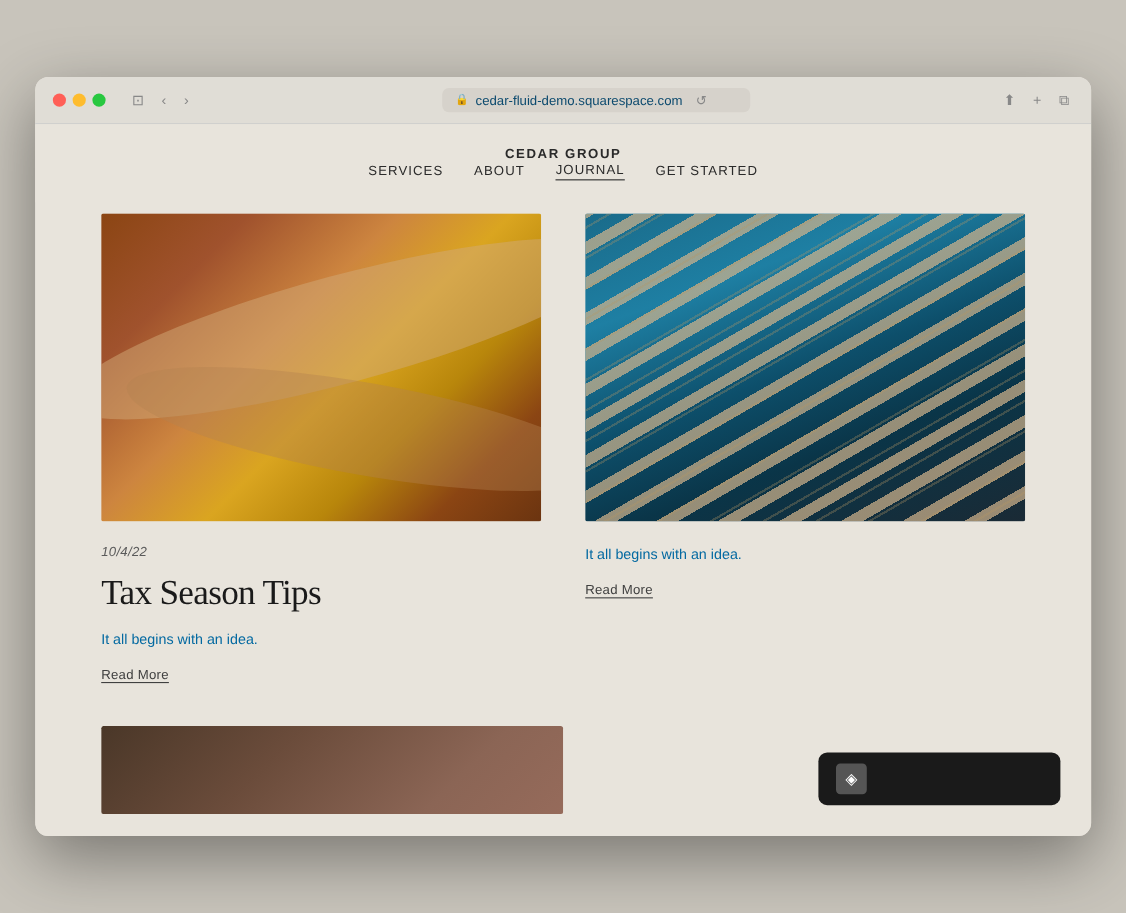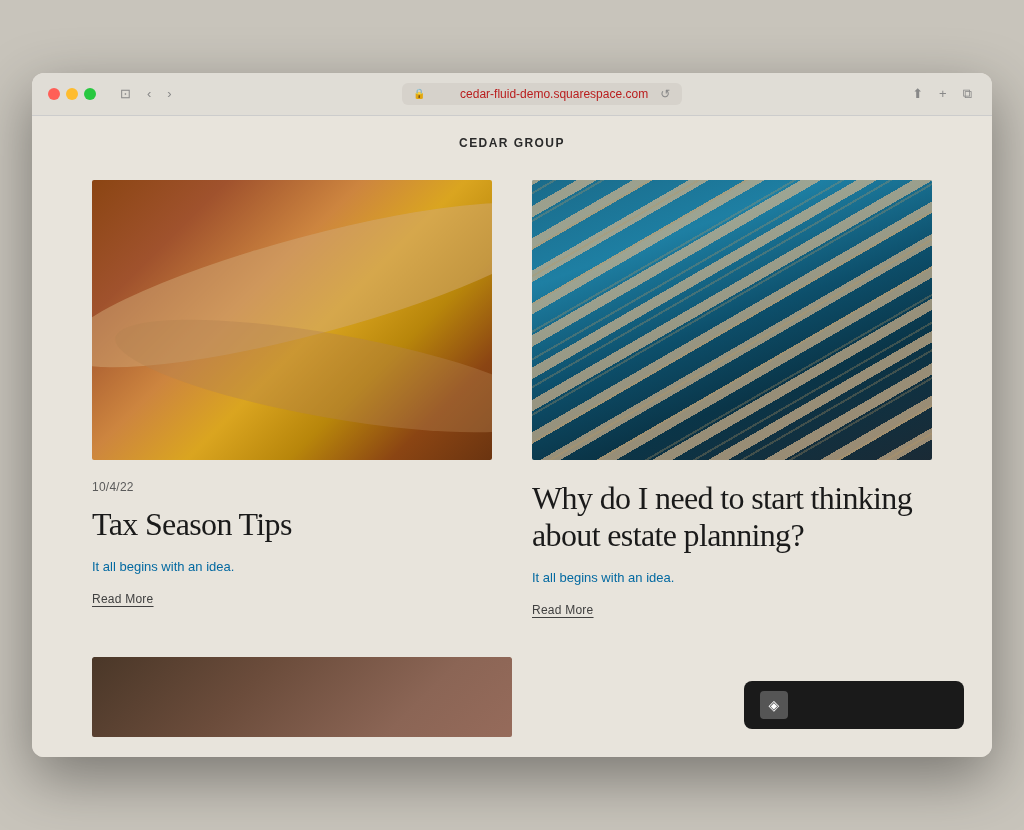--- a/index.html
+++ b/index.html
@@ -81,23 +81,22 @@
       min-width: 280px;
     }
 
     .lock-icon-small {
       font-size: 10px;
       color: #666;
     }
 
     .address-text {
       font-size: 12px;
-      color: #b91c1c;
+      color: #0c4a6e;
       font-weight: 400;
-      margin-left: 28px;
     }
 
     .reload-btn {
       font-size: 12px;
       color: #888;
       margin-left: 6px;
     }
 
     .browser-actions {
       display: flex;
@@ -244,20 +243,21 @@
         rgba(180, 150, 100, 0.3) 22px,
         rgba(180, 150, 100, 0.3) 24px
       );
     }
 
     .blog-date {
       font-size: 12px;
       color: #5a5a5a;
       margin-bottom: 12px;
       letter-spacing: 0.02em;
+      font-style: italic;
     }
 
     .blog-title {
       font-size: 32px;
       font-weight: 400;
       color: #1a1a1a;
       line-height: 1.15;
       margin-bottom: 14px;
       font-family: Georgia, 'Times New Roman', serif;
       letter-spacing: -0.02em;
@@ -374,39 +374,44 @@
         <button class="browser-btn">⧉</button>
       </div>
     </div>
   </div>
 
   <div class="site-wrapper">
     <div class="site-content">
 
       <nav class="nav">
         <div class="site-logo">CEDAR GROUP</div>
+        <div class="nav-links">
+          <a class="nav-link">SERVICES</a>
+          <a class="nav-link">ABOUT</a>
+          <a class="nav-link active">JOURNAL</a>
+          <a class="nav-link">GET STARTED</a>
+        </div>
       </nav>
 
       <div class="blog-grid">
 
         <div class="blog-card">
           <div class="blog-image">
             <div class="img-abstract-warm"></div>
           </div>
           <div class="blog-date">10/4/22</div>
           <h2 class="blog-title">Tax Season Tips</h2>
           <p class="blog-excerpt">It all begins with an idea.</p>
           <a class="read-more">Read More</a>
         </div>
 
         <div class="blog-card">
           <div class="blog-image">
             <div class="img-architecture"></div>
           </div>
-          <h2 class="blog-title">Why do I need to start thinking about estate planning?</h2>
           <p class="blog-excerpt">It all begins with an idea.</p>
           <a class="read-more">Read More</a>
         </div>
 
       </div>
 
       <div class="blog-grid-bottom">
         <div class="blog-card-bottom-image">
           <div class="img-bottom"></div>
         </div>

